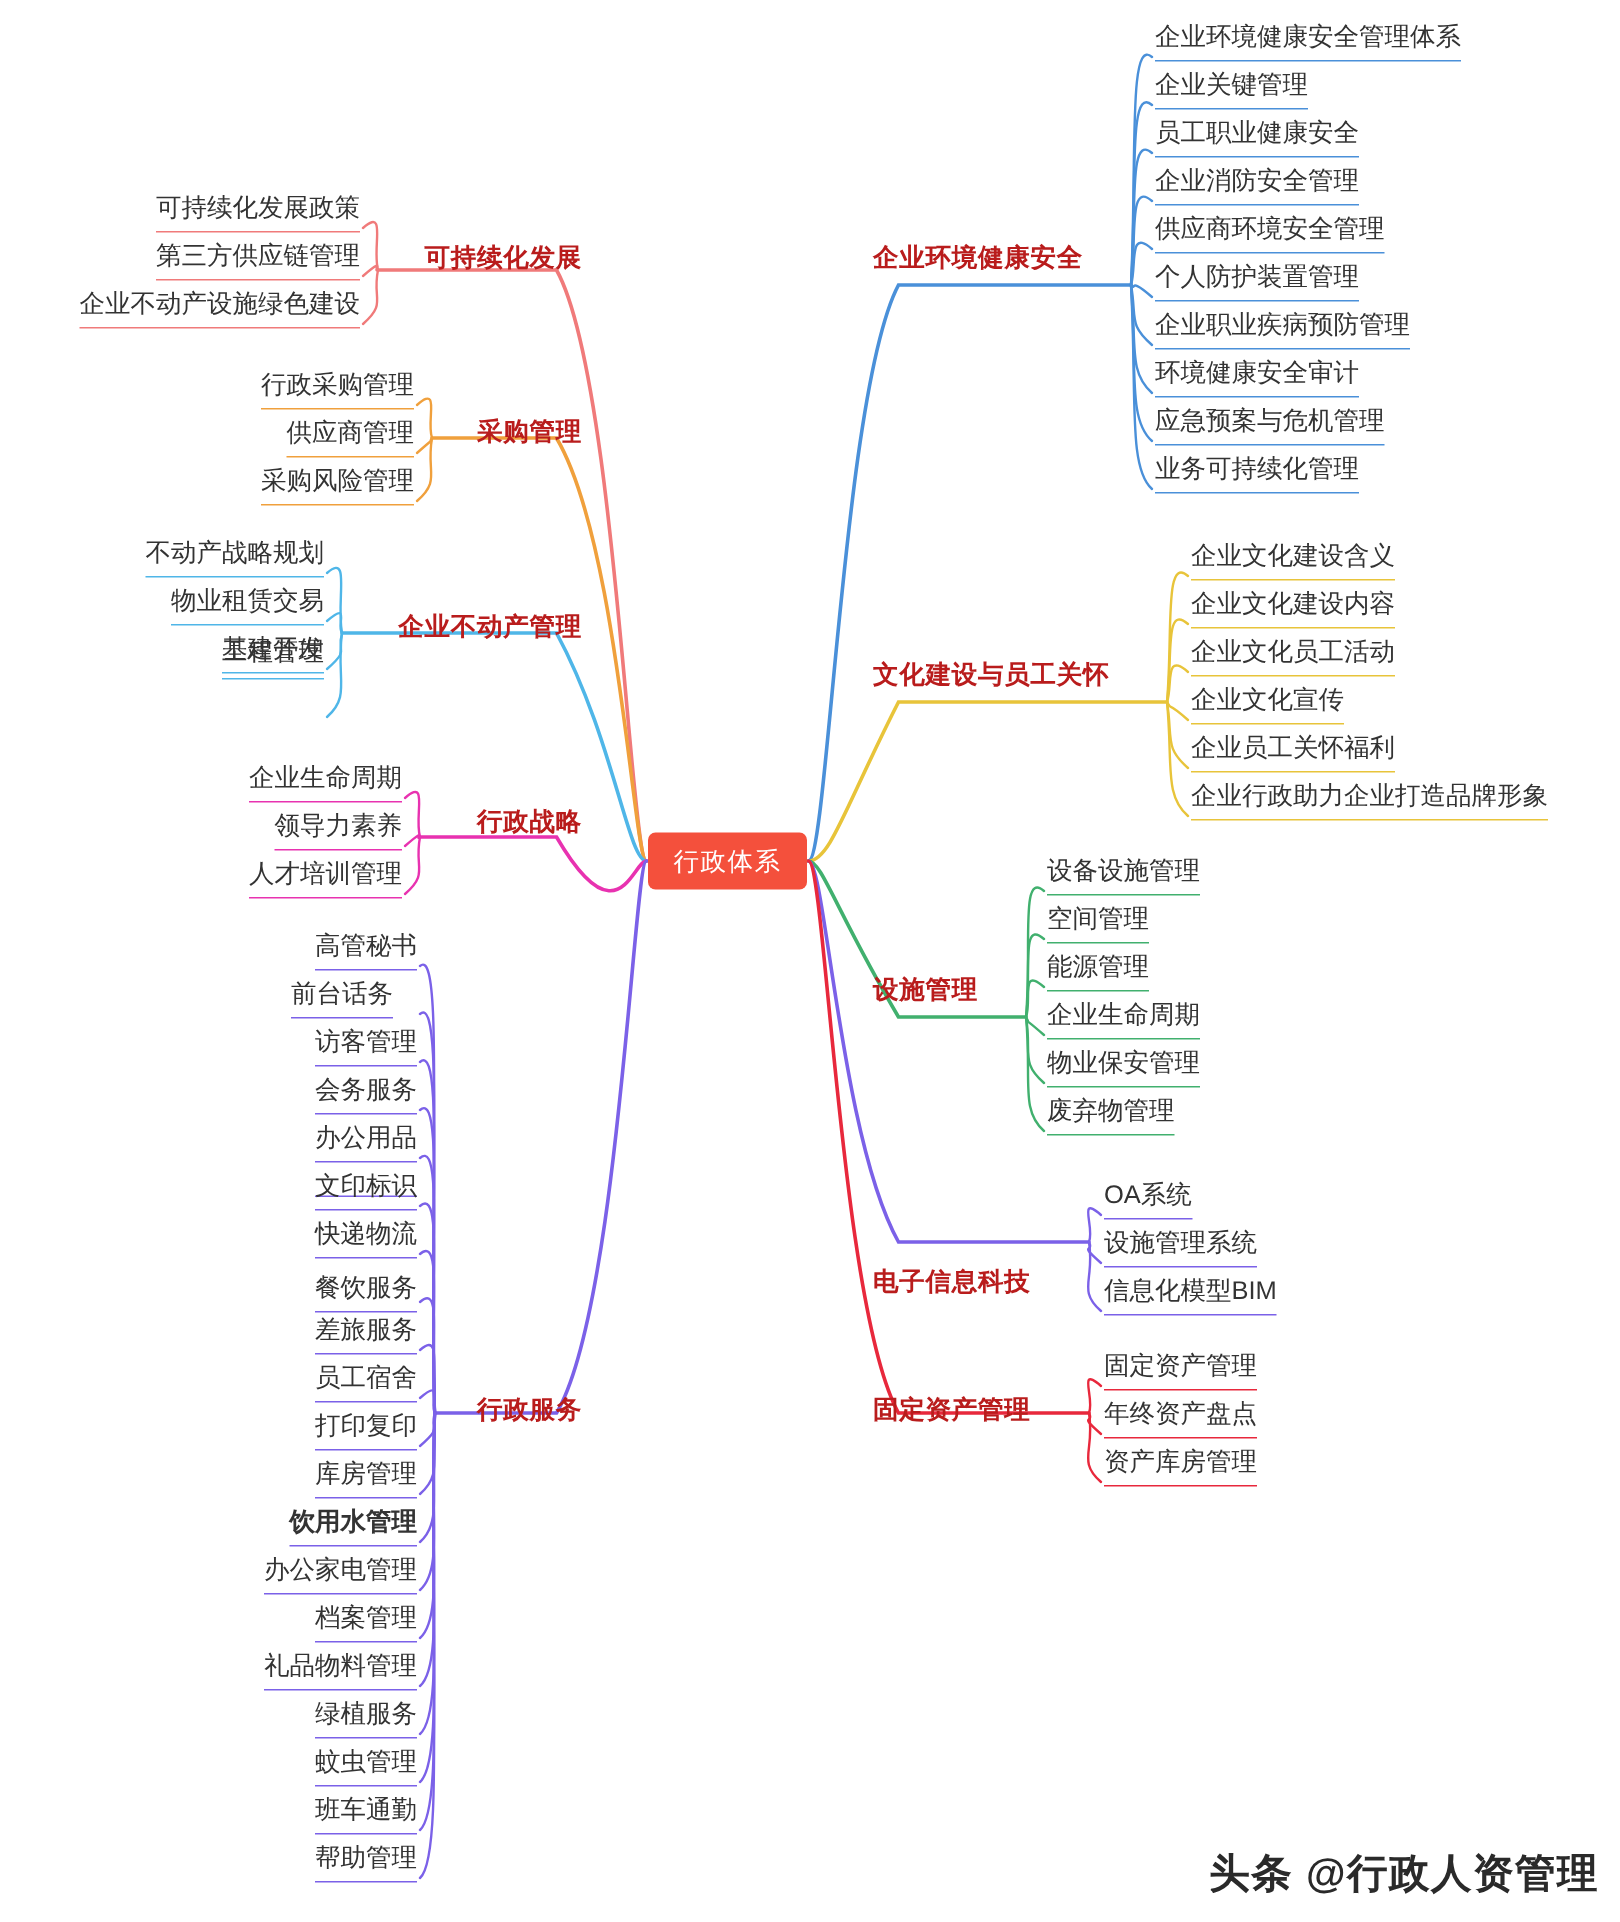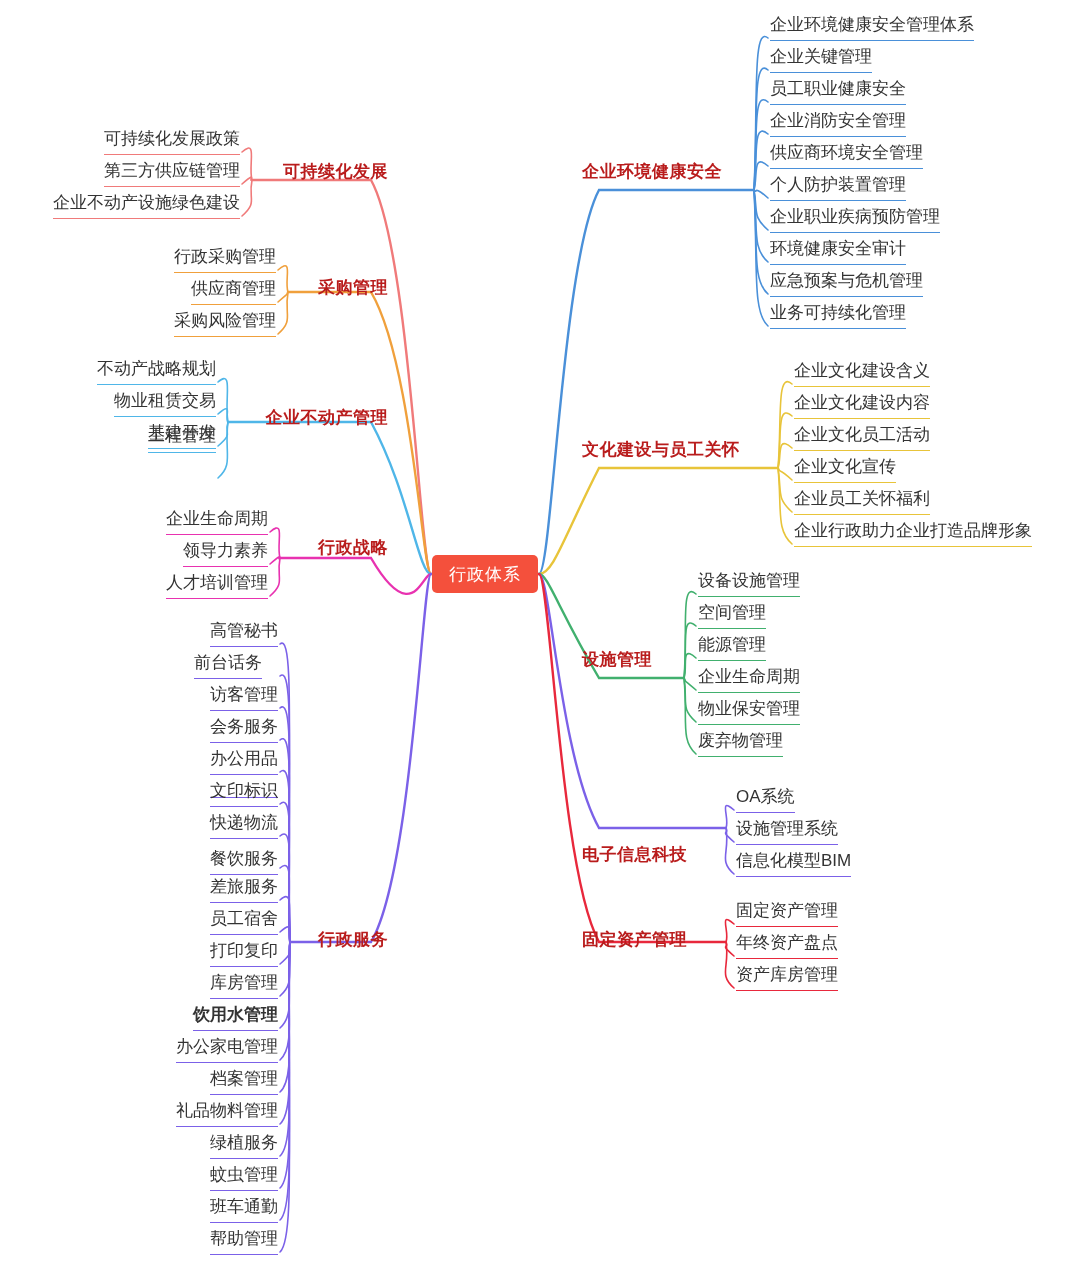--- a/index.html
+++ b/index.html
@@ -441,13 +441,14 @@
       <div class="leaf left" style="left: 278px; top: 1002px; color: rgb(123, 97, 232); font-weight: bold;"><span class="txt">饮用水管理</span></div>
       <div class="leaf left" style="left: 278px; top: 1034px; color: rgb(123, 97, 232);"><span class="txt">办公家电管理</span></div>
       <div class="leaf left" style="left: 278px; top: 1066px; color: rgb(123, 97, 232);"><span class="txt">档案管理</span></div>
       <div class="leaf left" style="left: 278px; top: 1098px; color: rgb(123, 97, 232);"><span class="txt">礼品物料管理</span></div>
       <div class="leaf left" style="left: 278px; top: 1130px; color: rgb(123, 97, 232);"><span class="txt">绿植服务</span></div>
       <div class="leaf left" style="left: 278px; top: 1162px; color: rgb(123, 97, 232);"><span class="txt">蚊虫管理</span></div>
       <div class="leaf left" style="left: 278px; top: 1194px; color: rgb(123, 97, 232);"><span class="txt">班车通勤</span></div>
       <div class="leaf left" style="left: 278px; top: 1226px; color: rgb(123, 97, 232);"><span class="txt">帮助管理</span></div>
     </div>
 
+  <div class="watermark">头条 @行政人资管理</div>
 </div>
 
 </body></html>

